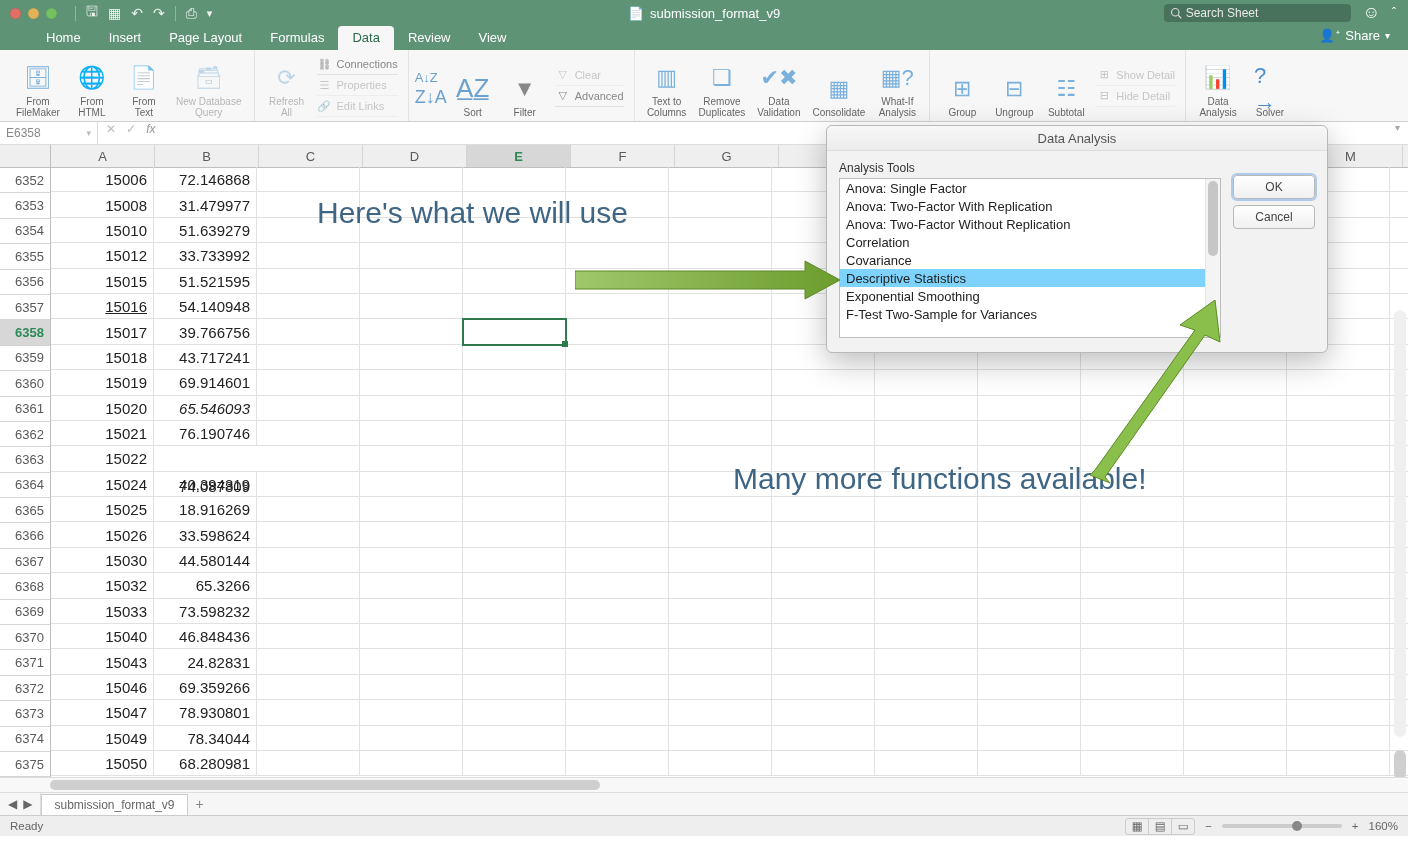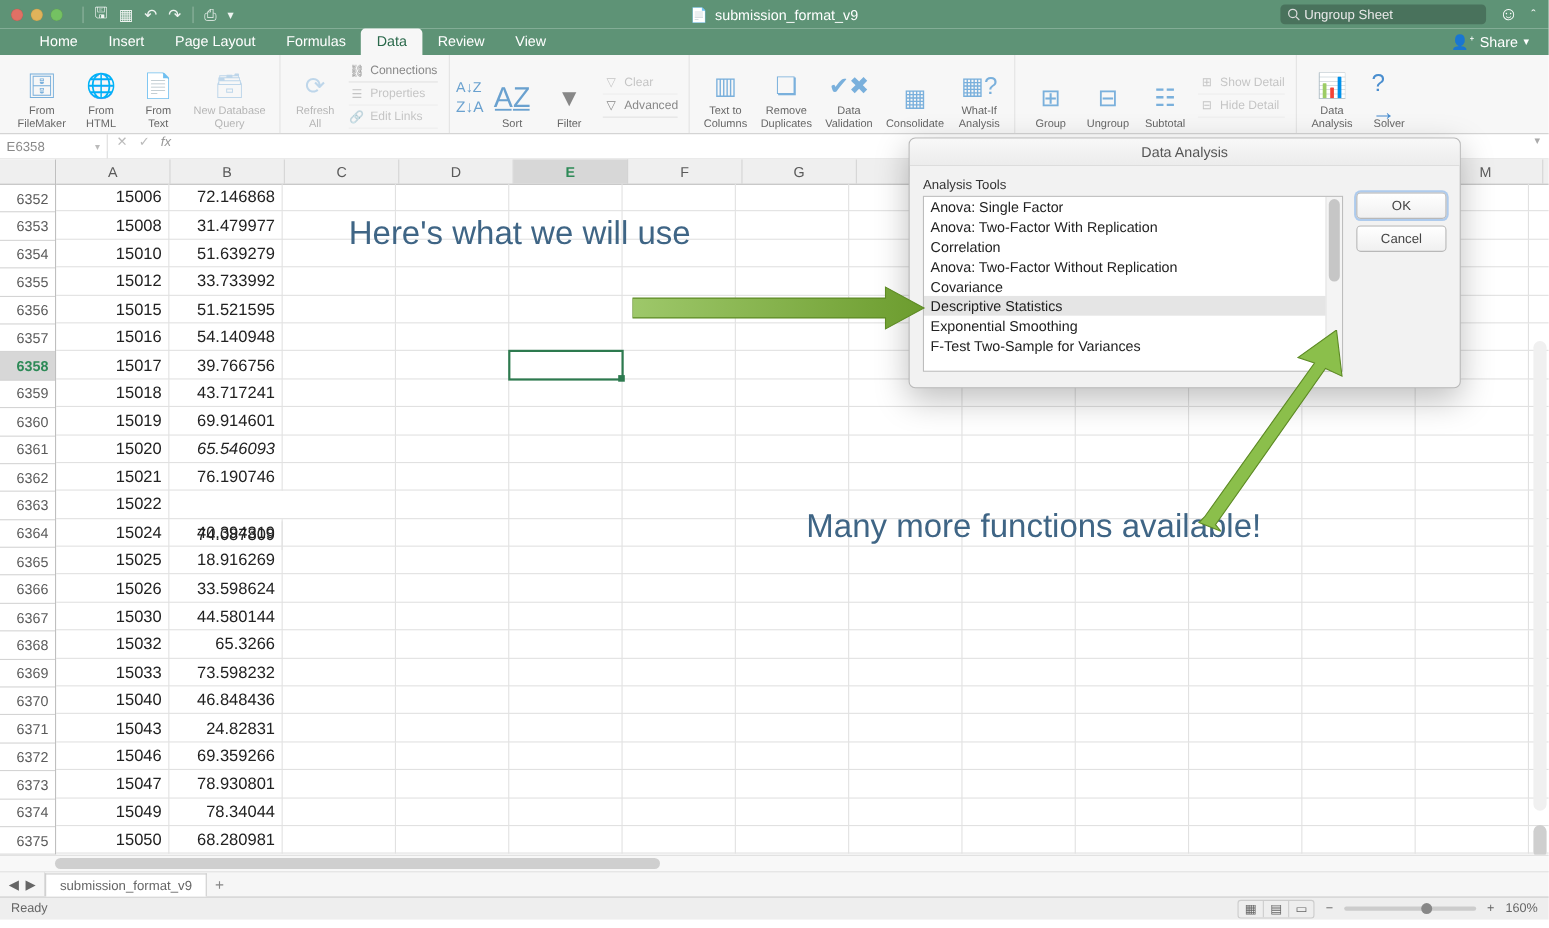--- a/index.html
+++ b/index.html
@@ -17,21 +17,21 @@
   .traffic{display:flex;gap:7px;padding-left:10px}
   .tl{width:11px;height:11px;border-radius:50%;background:#e07065;box-shadow:inset 0 0 1px rgba(0,0,0,.3)}
   .tl.y{background:#e0b35a}.tl.g{background:#74c162}
   .tb-icons{display:flex;gap:10px;margin-left:18px;opacity:.9;font-size:14px;align-items:center}
   .tb-icons .sep{width:1px;height:15px;background:rgba(255,255,255,.35)}
   .tb-doctitle{position:absolute;left:50%;transform:translateX(-50%);display:flex;align-items:center;gap:6px;font-size:13px}
   .tb-right{margin-left:auto;display:flex;align-items:center;gap:12px;padding-right:12px}
   .search-sheet{background:rgba(0,0,0,.22);border-radius:4px;height:18px;width:175px;display:flex;align-items:center;padding:0 6px;color:#e9e9e9;font-size:12px}
   .search-sheet svg{margin-right:4px}
 
-  .menubar{height:24px;background:var(--excel-green);display:flex;align-items:center;color:#fff;padding-left:22px;position:relative}
+  .menubar{height:24px;background:var(--excel-green);display:flex;align-items:flex-start;color:#fff;padding-left:32px;position:relative}
   .menubar .tab{padding:4px 14px 6px;font-size:13px;cursor:pointer}
   .menubar .tab.active{background:var(--ribbon-bg);color:#2a694b;border-radius:4px 4px 0 0}
   .share{margin-left:auto;margin-right:18px;display:flex;align-items:center;gap:5px;font-size:13px}
 
   .ribbon{height:71px;background:var(--ribbon-bg);border-bottom:1px solid var(--ribbon-border);display:flex;align-items:stretch;padding:0 4px}
   .rgroup{display:flex;flex-direction:row;align-items:center;padding:3px 6px;border-right:1px solid #e3e3e3}
   .rbtn{display:flex;flex-direction:column;align-items:center;justify-content:flex-end;height:64px;padding:2px 5px;margin:0 1px;min-width:40px}
   .rbtn .ic{width:32px;height:32px;display:flex;align-items:center;justify-content:center;font-size:22px;color:#7ab0dc}
   .rbtn .lbl{font-size:10px;color:#666;text-align:center;line-height:11px;margin-top:2px}
   .rbtn.disabled{opacity:.45}
@@ -76,21 +76,21 @@
   .zslider .knob{width:10px;height:10px;background:#888;border-radius:50%;position:absolute;left:70px;top:-3px}
 
   
   .dialog{position:absolute;left:826px;top:125px;width:500px;background:#f2f2f2;border:1px solid #b8b8b8;border-radius:6px;box-shadow:0 10px 30px rgba(0,0,0,.25)}
   .dialog .dtitle{height:24px;display:flex;align-items:center;justify-content:center;font-size:13px;color:#555;border-bottom:1px solid #ddd;background:linear-gradient(#f8f8f8,#ececec);border-radius:6px 6px 0 0}
   .dialog .body{padding:10px 12px 14px;display:flex;gap:12px}
   .dialog .listwrap{flex:1}
   .dialog .listlabel{font-size:12px;color:#333;margin-bottom:3px}
   .dialog .list{background:#fff;border:1px solid #bdbdbd;height:158px;overflow:hidden;position:relative}
   .dialog .item{padding:1.5px 6px;font-size:13px;color:#222;white-space:nowrap}
-  .dialog .item.sel{background:#e5e5e5}
+  .dialog .item.sel{background:#7dd3fc}
   .dialog .listscroll{position:absolute;right:0;top:0;bottom:0;width:14px;background:#f4f4f4;border-left:1px solid #e4e4e4}
   .dialog .listscroll .sthumb{position:absolute;top:2px;left:2px;right:2px;height:75px;background:#c6c6c6;border-radius:5px}
   .dialog .btns{display:flex;flex-direction:column;gap:6px;width:82px;padding-top:14px}
   .dialog .dbtn{height:22px;border:1px solid #b8b8b8;border-radius:4px;background:linear-gradient(#ffffff,#f0f0f0);font-size:12px;display:flex;align-items:center;justify-content:center;cursor:pointer}
   .dialog .dbtn.primary{box-shadow:0 0 0 2px rgba(90,155,230,.45)}
 
   
   .ann-text{position:absolute;font-family:Candara,Tahoma,sans-serif;color:var(--annot-text);font-size:30px;white-space:nowrap}
   svg.arrow{position:absolute;pointer-events:none}
   
@@ -118,21 +118,21 @@
   <div class="tb-doctitle">
     <span>📄</span>
     <span>submission_format_v9</span>
   </div>
   <div class="tb-right">
     <div class="search-sheet">
       <svg width="12" height="12" viewBox="0 0 16 16">
           <circle cx="7" cy="7" r="5" fill="none" stroke="#ddd" stroke-width="1.5"></circle>
           <line x1="11" y1="11" x2="15" y2="15" stroke="#ddd" stroke-width="1.5"></line>
         </svg>
-      <span>Ungroup Sheet</span>
+      <span>Search Sheet</span>
     </div>
     <span style="font-size:17px">☺</span>
     <span style="font-size:12px">ˆ</span>
   </div>
 </div>
 
 <div class="menubar">
   <div class="tab">Home</div>
   <div class="tab">Insert</div>
   <div class="tab">Page Layout</div>
@@ -187,21 +187,21 @@
         </div>
       <div class="row disabled" style="opacity:.45">
           <span class="ic2">🔗</span>
           <span>Edit Links</span>
         </div>
     </div>
   </div>
   <div class="rgroup">
     <div style="display:flex;flex-direction:column;gap:2px;padding-top:6px">
       <div style="font-size:13px;color:#6aa1cf">A↓Z</div>
-      <div style="font-size:14px;color:#6aa1cf">Z↓A</div>
+      <div style="font-size:18px;color:#6aa1cf">Z↓A</div>
     </div>
     <div class="rbtn">
         <div class="ic" style="font-size:26px;color:#6aa1cf">A̲Z̲</div>
         <div class="lbl" style="white-space: pre-line;">Sort</div>
       </div>
     <div class="rbtn">
         <div class="ic" style="color:#888">▼</div>
         <div class="lbl" style="white-space: pre-line;">Filter</div>
       </div>
     <div class="vlist">
@@ -408,21 +408,21 @@
           <div class="cell" style="width: 103px;"></div>
           <div class="cell" style="width: 103px;"></div>
           <div class="cell" style="width: 103px;"></div>
           <div class="cell" style="width: 103px;"></div>
           <div class="cell" style="width: 103px;"></div>
           <div class="cell" style="width: 103px;"></div>
           <div class="cell" style="width: 103px;"></div>
           <div class="cell" style="width: 103px;"></div>
         </div>
         <div class="row">
-          <div class="cell" style="width: 103px;">15016</div>
+          <div class="cell" style="width: 103px; text-decoration: underline;">15016</div>
           <div class="cell" style="width: 103px;">54.140948</div>
           <div class="cell" style="width: 103px;"></div>
           <div class="cell" style="width: 103px;"></div>
           <div class="cell" style="width: 103px;"></div>
           <div class="cell" style="width: 103px;"></div>
           <div class="cell" style="width: 103px;"></div>
           <div class="cell" style="width: 103px;"></div>
           <div class="cell" style="width: 103px;"></div>
           <div class="cell" style="width: 103px;"></div>
           <div class="cell" style="width: 103px;"></div>
@@ -742,22 +742,22 @@
 </div>
 
 <div class="dialog">
   <div class="dtitle">Data Analysis</div>
   <div class="body">
     <div class="listwrap">
       <div class="listlabel">Analysis Tools</div>
       <div class="list" id="dlglist">
         <div class="item">Anova: Single Factor</div>
           <div class="item">Anova: Two-Factor With Replication</div>
+          <div class="item">Anova: Two-Factor Without Replication</div>
           <div class="item">Correlation</div>
-          <div class="item">Anova: Two-Factor Without Replication</div>
           <div class="item">Covariance</div>
           <div class="item sel">Descriptive Statistics</div>
           <div class="item">Exponential Smoothing</div>
           <div class="item">F-Test Two-Sample for Variances</div>
           <div class="listscroll">
             <div class="sthumb"></div>
           </div>
       </div>
     </div>
     <div class="btns">

